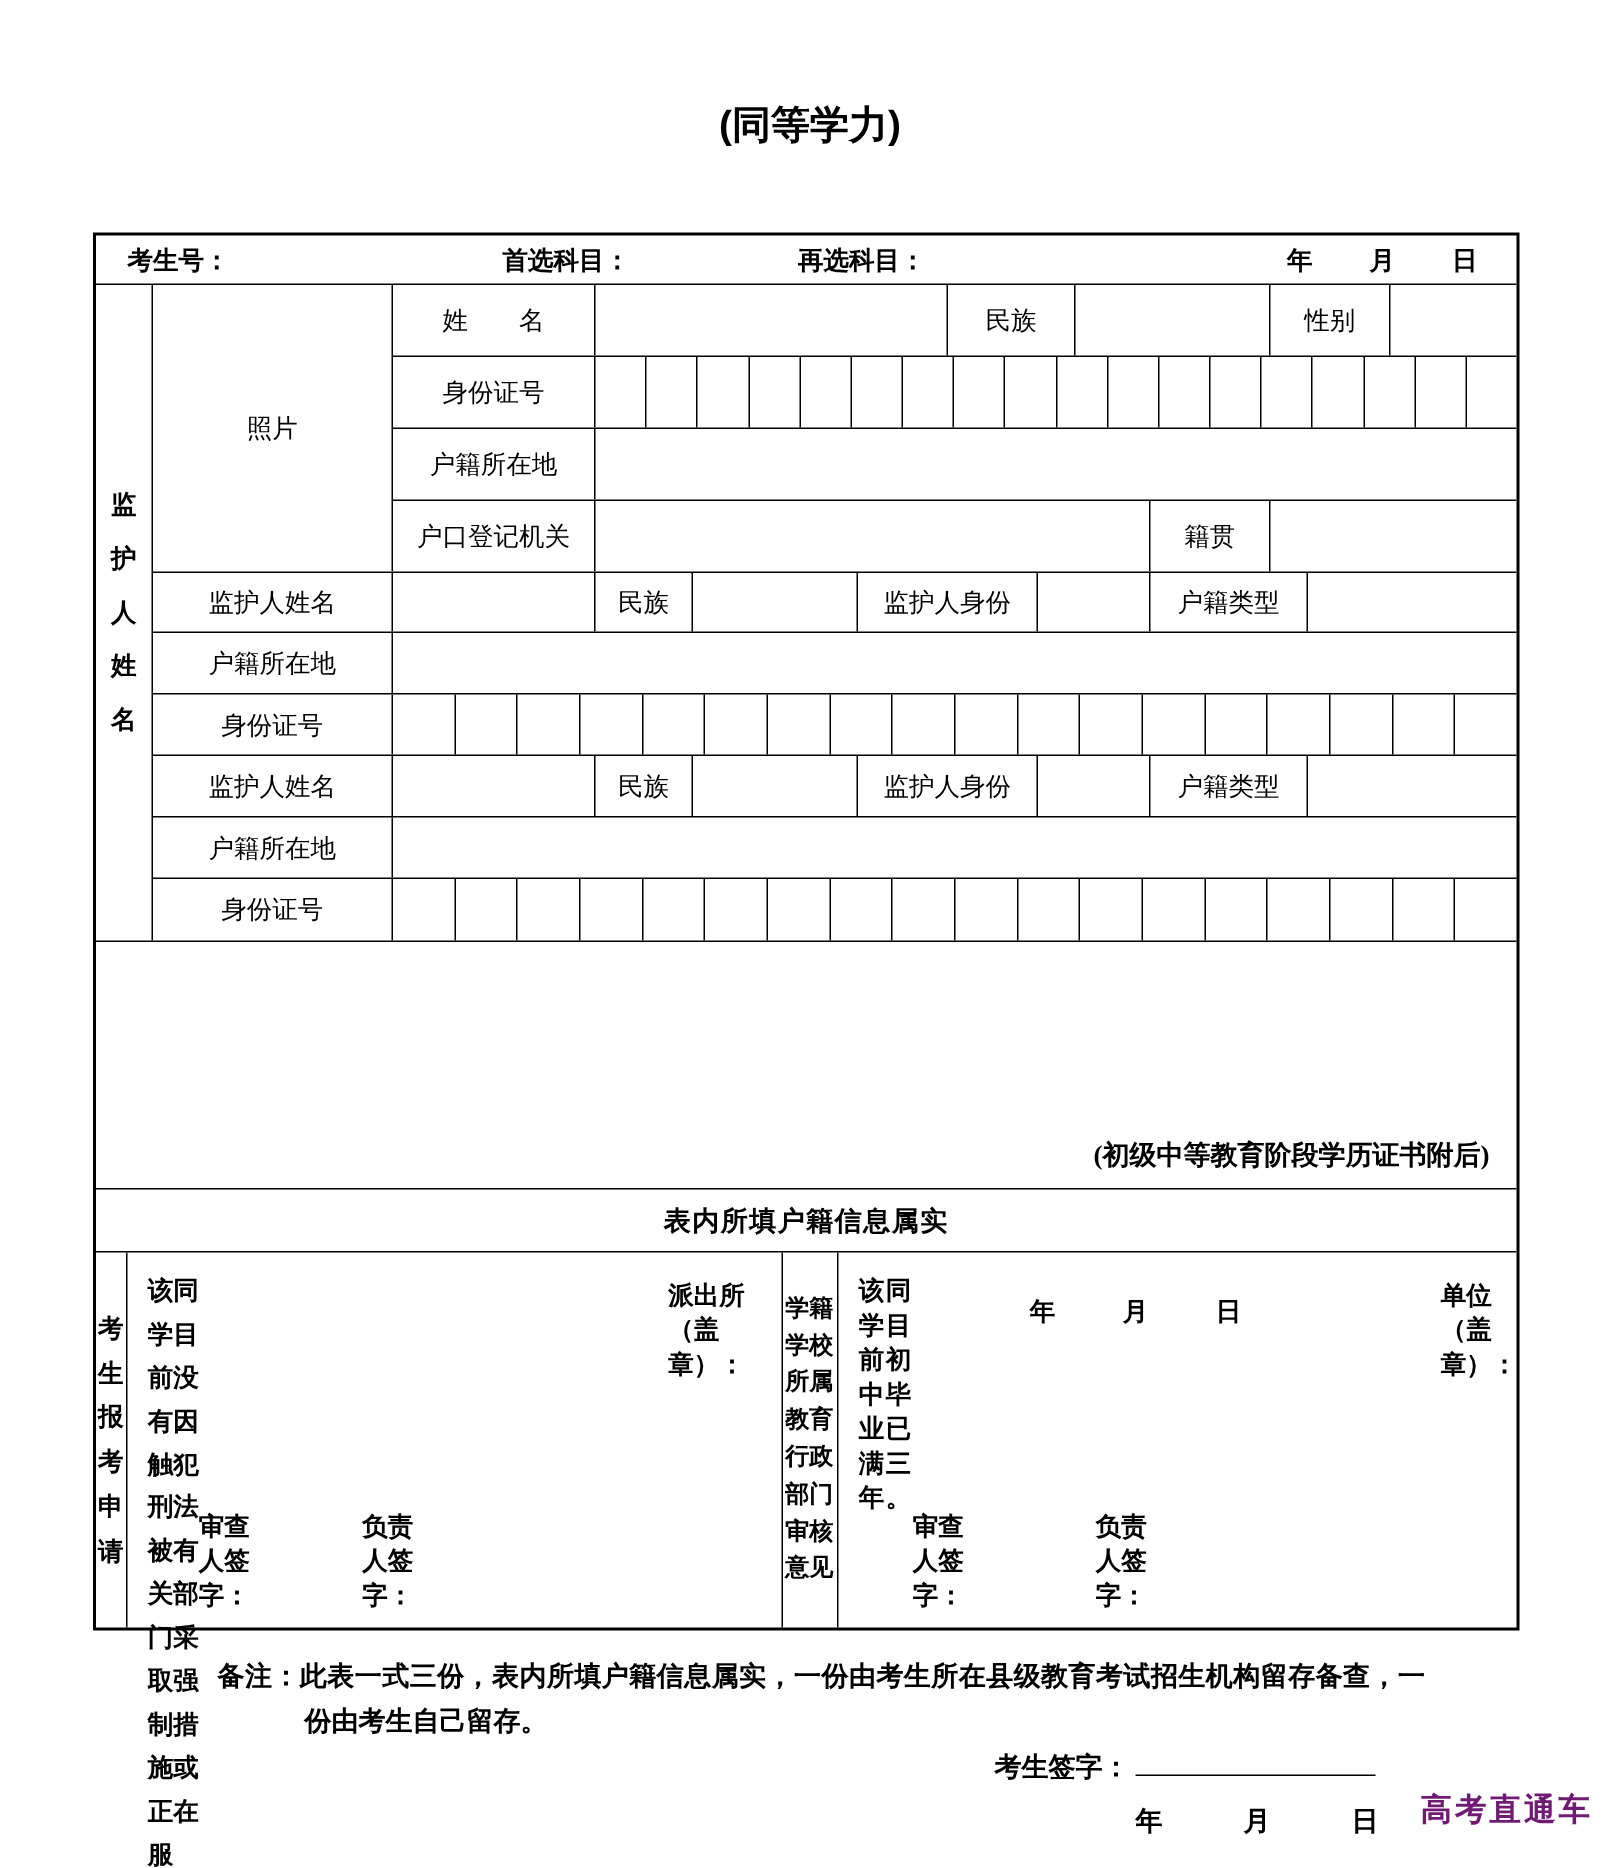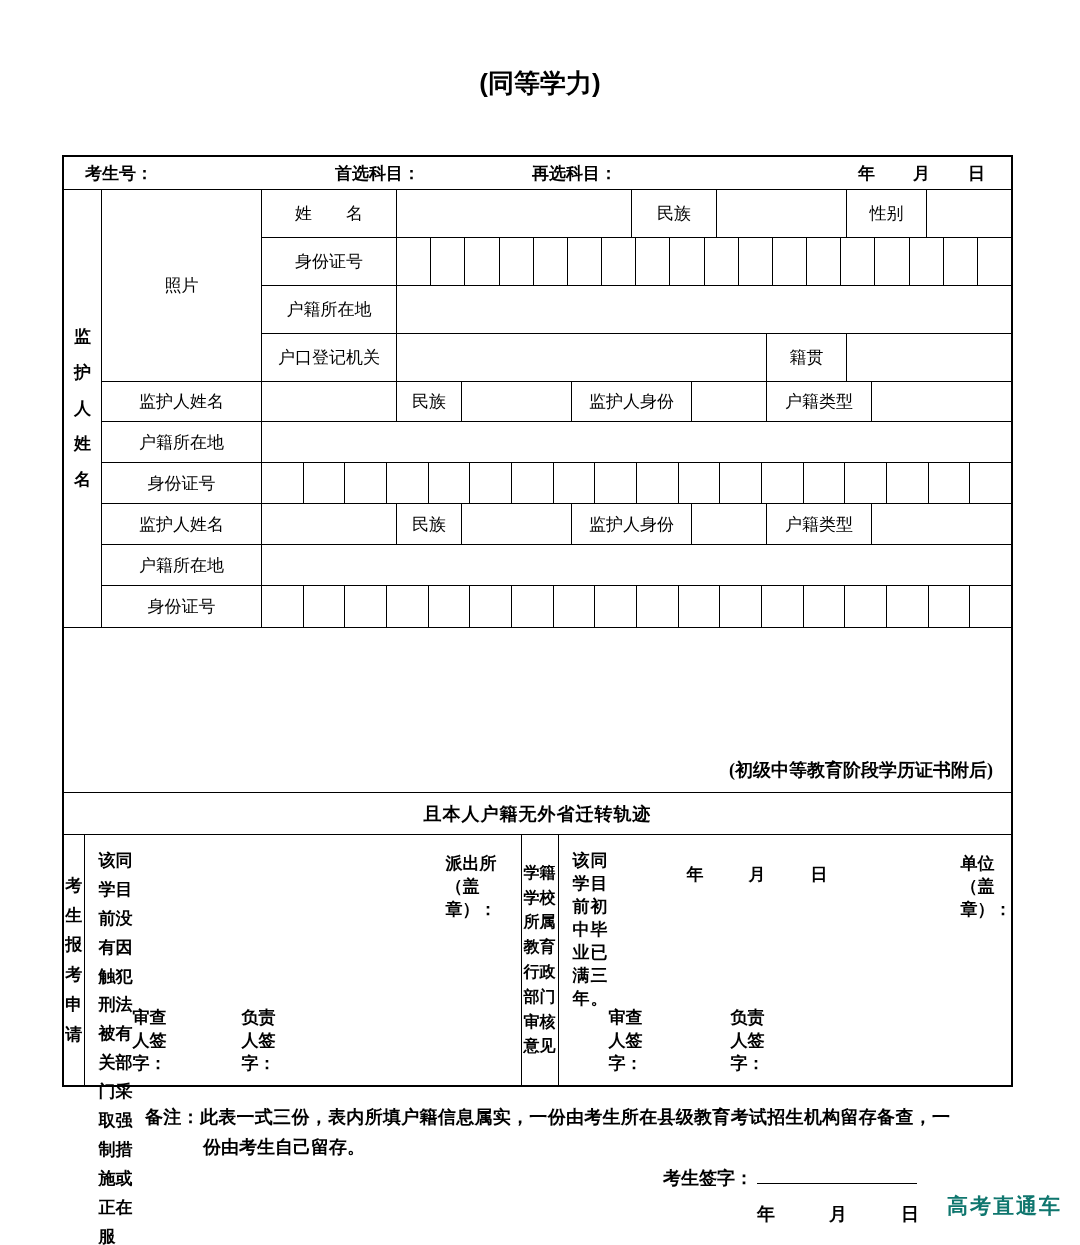--- a/index.html
+++ b/index.html
@@ -135,21 +135,21 @@
     display: inline-block; width: 160px; height: 1em;
     border-bottom: 1.5px solid #000; margin-left: 4px; vertical-align: baseline;
   }
   .footer-date {
     position: absolute; left: 757px; top: 1202px;
     font-size: 18px; font-weight: bold; display: flex; gap: 54px;
   }
   .watermark {
     position: absolute; right: 18px; top: 1192px;
     font-size: 21px; font-weight: bold; letter-spacing: 2px;
-    color: #0f766e;
+    color: #701a75;
     font-family: "Liberation Sans", "DejaVu Sans", sans-serif;
   }
 </style>
 </head>
 <body>
 
 <div class="page">
 
   <div class="subtitle">(同等学力)</div>
 
@@ -298,21 +298,21 @@
       </div>
     </div>
 
     <div class="sec sec-apply">
       <div class="apply-box">
         <div class="apply-note">(初级中等教育阶段学历证书附后)</div>
       </div>
     </div>
 
     <div class="center-row">
-      <span>且本人户籍无外省迁转轨迹</span>
+      <span>表内所填户籍信息属实</span>
     </div>
 
     <div class="sec sec-bottom">
       <div class="strip">
         <div class="vtxt lh-police">考生报考申请</div>
       </div>
 
       <div class="left-box">
         <div class="statement">该同学目前没有因触犯刑法被有关部门采取强制措施或正在服刑，且本人户籍无外省迁转轨迹。表内所填户籍信息属实。</div>
         <div class="sig-row">

